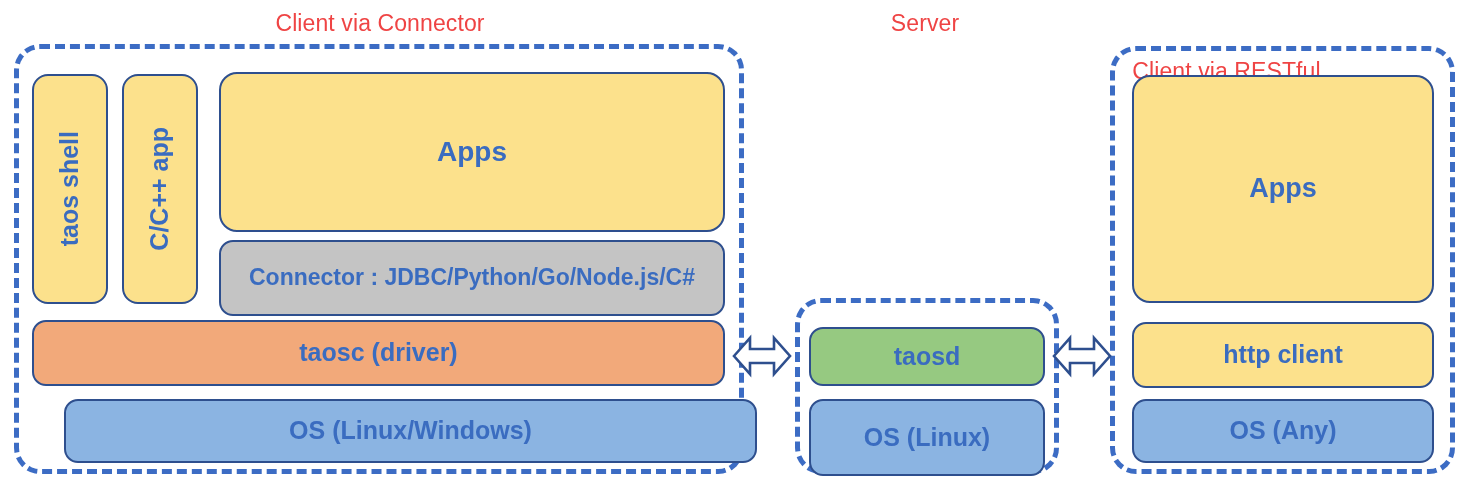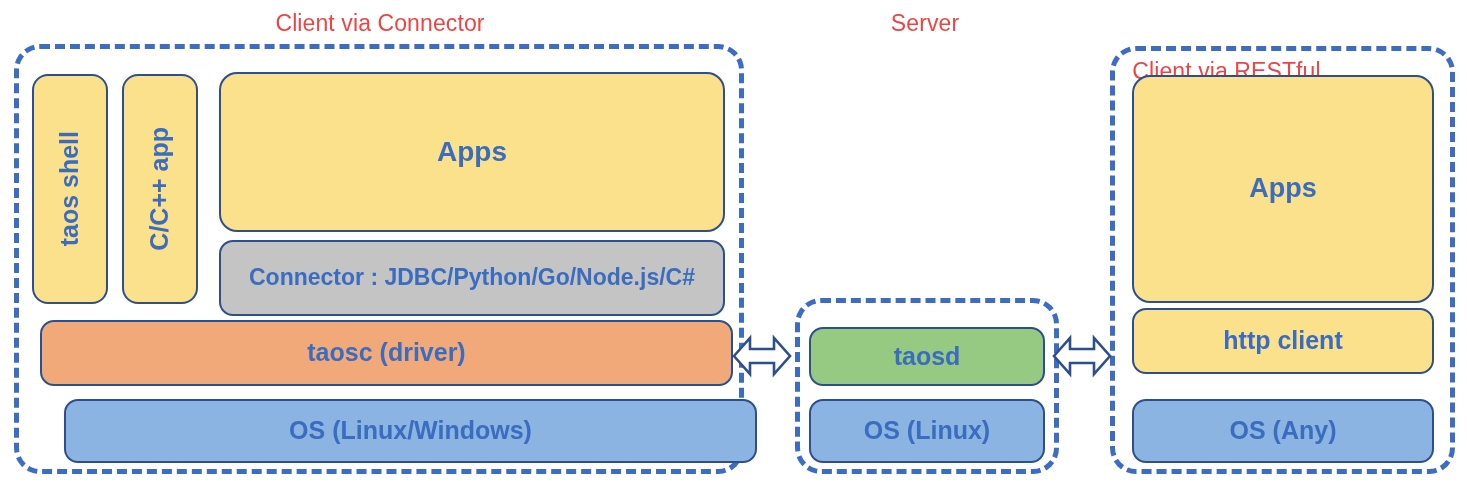--- a/index.html
+++ b/index.html
@@ -64,30 +64,30 @@
   .vertical-text {
     writing-mode: vertical-rl;
     transform: rotate(180deg);
   }
 
   
   #blk-taos-shell { left: 32px;  top: 74px;  width: 76px;  height: 230px; font-size: 25px; border-radius: 16px; }
   #blk-cpp-app    { left: 122px; top: 74px;  width: 76px;  height: 230px; font-size: 25px; border-radius: 16px; }
   #blk-apps-left  { left: 219px; top: 72px;  width: 506px; height: 160px; font-size: 28px; border-radius: 18px; }
   #blk-connector  { left: 219px; top: 240px; width: 506px; height: 76px;  font-size: 23px; }
-  #blk-taosc      { left: 40px;  top: 320px; width: 693px; height: 66px;  font-size: 25px; }
+  #blk-taosc      { left: 32px;  top: 320px; width: 693px; height: 66px;  font-size: 25px; }
   #blk-os-left    { left: 32px;  top: 399px; width: 693px; height: 64px;  font-size: 25px; margin-left: 32px; }
 
   
   #blk-taosd   { left: 809px; top: 327px; width: 236px; height: 59px; font-size: 25px; text-align: center; }
-  #blk-os-mid  { left: 809px; top: 399px; width: 236px; height: 64px; font-size: 25px; }
+  #blk-os-mid  { left: 809px; top: 399px; width: 236px; height: 77px; font-size: 25px; }
 
   
   #blk-apps-restful { left: 1132px; top: 75px;  width: 302px; height: 228px; font-size: 27px; border-radius: 18px; }
-  #blk-http-client  { left: 1132px; top: 308px; width: 302px; height: 66px;  font-size: 25px; }
+  #blk-http-client  { left: 1132px; top: 322px; width: 302px; height: 66px;  font-size: 25px; }
   #blk-os-right     { left: 1132px; top: 399px; width: 302px; height: 64px;  font-size: 25px; }
 
   
   .double-arrow {
     position: absolute;
     top: 328px;
     width: 60px;
     height: 56px;
   }
   #arrow-left-server  { left: 732px; }

